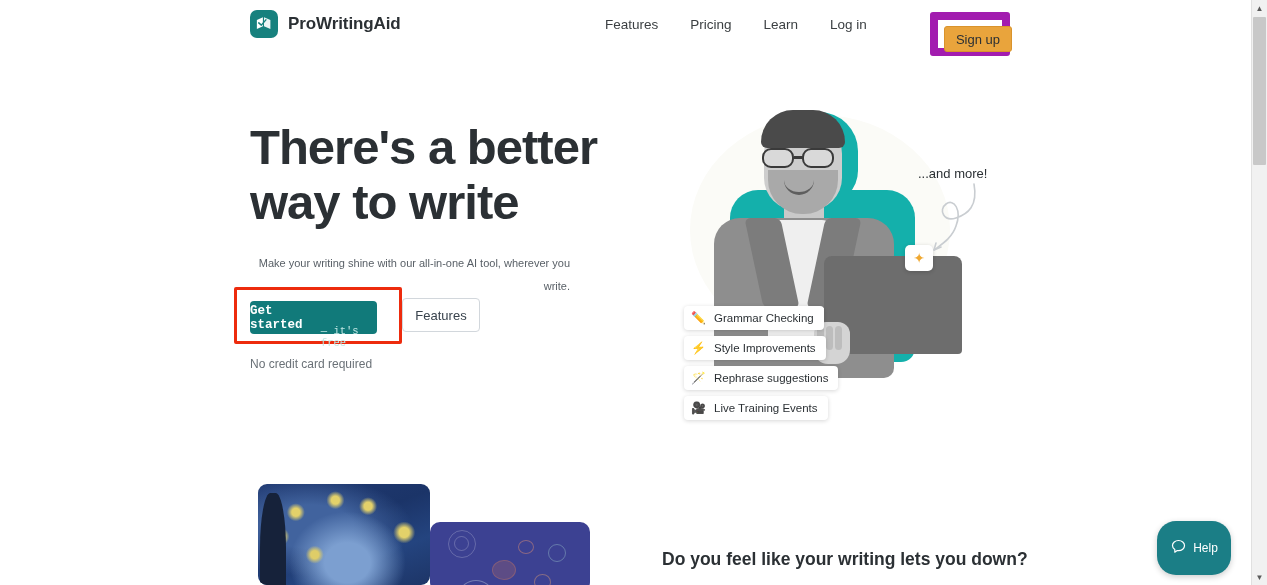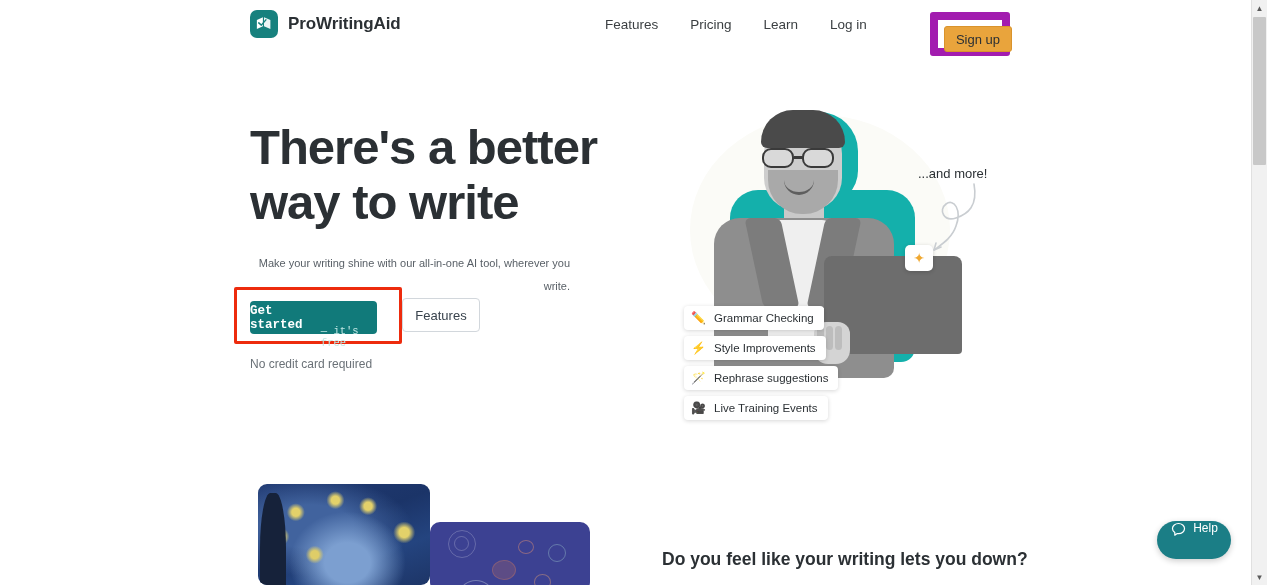--- a/index.html
+++ b/index.html
@@ -424,25 +424,25 @@
     color: #2b3034;
     white-space: nowrap;
   }
 
   
   .help-widget {
     position: absolute;
     left: 1157px;
     top: 521px;
     width: 74px;
-    height: 38px;
+    height: 54px;
     background: #1b7e86;
     border-radius: 19px;
     display: flex;
-    align-items: flex-start;
+    align-items: center;
     justify-content: center;
     gap: 6px;
     cursor: pointer;
     box-shadow: 0 2px 6px rgba(0,0,0,0.2);
   }
   .help-label { font-size: 12px; color: #ffffff; }
 
   
   .scrollbar {
     position: absolute;

